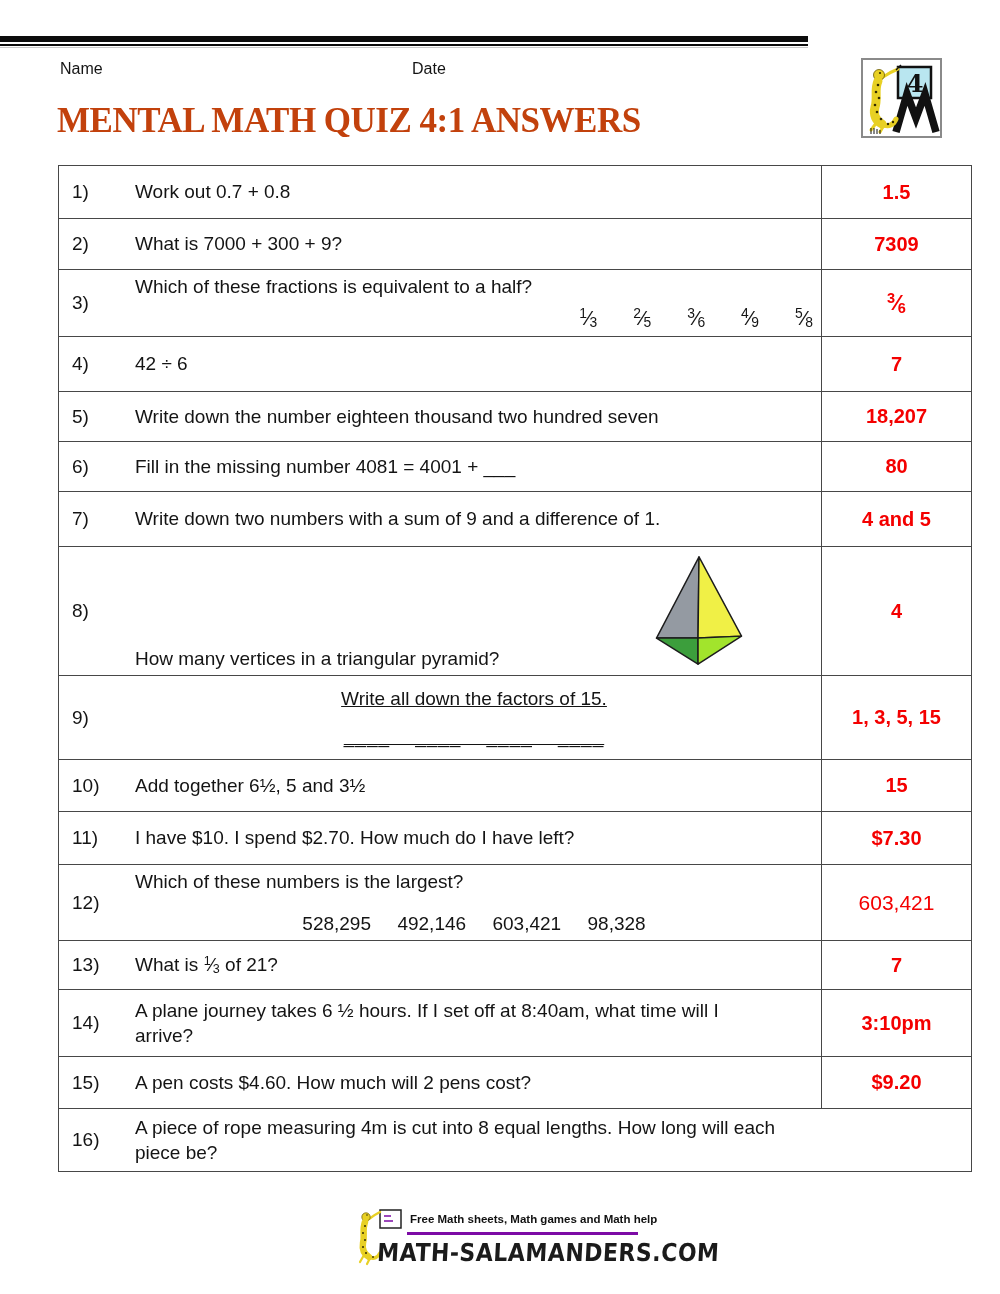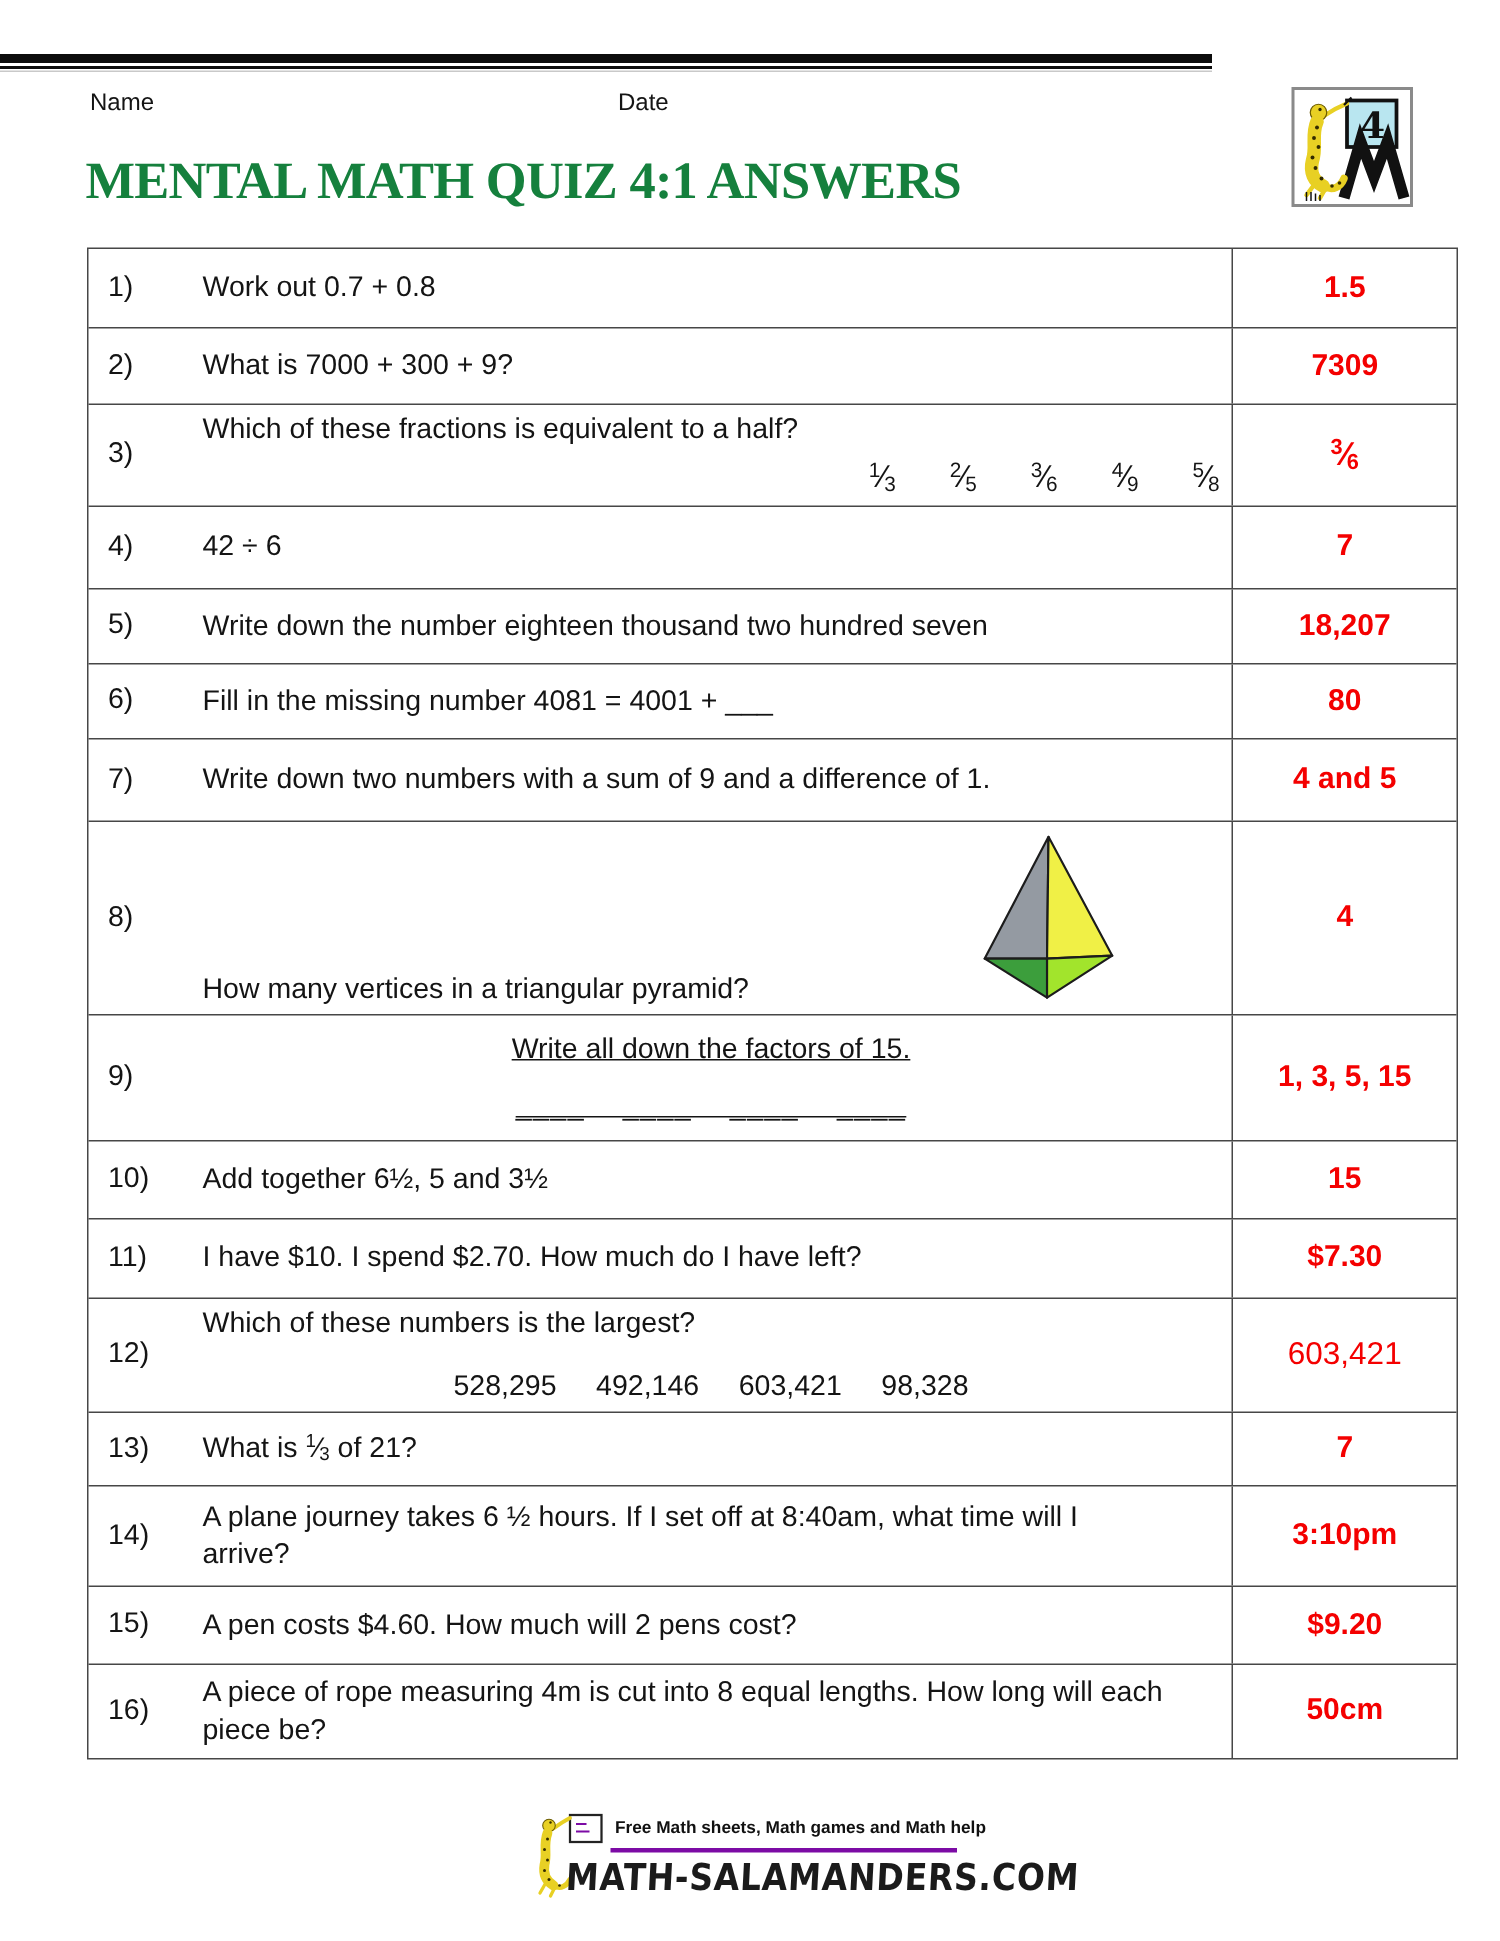--- a/index.html
+++ b/index.html
@@ -10,21 +10,21 @@
   
   .rule-a{position:absolute;left:0;top:36px;width:100%;height:6px;background:#0d0d0d;}
   .rule-b{position:absolute;left:0;top:44px;width:100%;height:2px;background:#0d0d0d;}
   .rule-c{position:absolute;left:0;top:47px;width:100%;height:1px;background:#c9c9c9;}
 
   .meta-name{position:absolute;left:60px;top:60px;font-size:16px;}
   .meta-date{position:absolute;left:412px;top:60px;font-size:16px;}
 
   .title{position:absolute;left:57px;top:101px;margin:0;
          font-family:"Liberation Serif","DejaVu Serif",serif;
-         font-size:35px;font-weight:600;letter-spacing:-0.5px;color:#15803d;}
+         font-size:35px;font-weight:600;letter-spacing:-0.5px;color:#c2410c;}
 
   
   .logo{position:absolute;left:861px;top:58px;width:81px;height:80px;
         border:2px solid #8a8a8a;background:#fff;box-sizing:border-box;}
 
   
   .table{position:absolute;left:58px;top:165px;width:914px;
          border:1px solid #474747;box-sizing:border-box;background:#fff;}
   .row{display:flex;border-top:1px solid #474747;position:relative;}
   .row:first-child{border-top:none;}
@@ -285,23 +285,20 @@
       <div class="acell">
           <span class="ans">$9.20</span>
         </div>
     </div>
 
     <div class="row h15">
       <span class="qnum">16)</span>
       <div class="qwrap">
           <span class="qline qnarrow">A piece of rope measuring 4m is cut into 8 equal lengths. How long will each piece be?</span>
         </div>
-      <div class="acell">
-          <span class="ans">50cm</span>
-        </div>
     </div>
 
   </div>
 
   <div class="f-icon">
     <svg viewBox="0 0 50 62" width="50" height="62">
       <rect x="24" y="6" width="21" height="18" fill="#ffffff" stroke="#222" stroke-width="1.5"></rect>
       <path d="M28 12 h7 M28 17 h9" stroke="var(--underline_purple,#7c0ba5)" stroke-width="1.4" fill="none"></path>
       <path class="sal-body" stroke-width="2.5" d="M13 15 C17 12 20 10 24 8"></path>
       <circle cx="10" cy="13" r="4.2" fill="var(--salamander_yellow,#e8d024)" stroke="#6b5b00" stroke-width="0.7"></circle>

